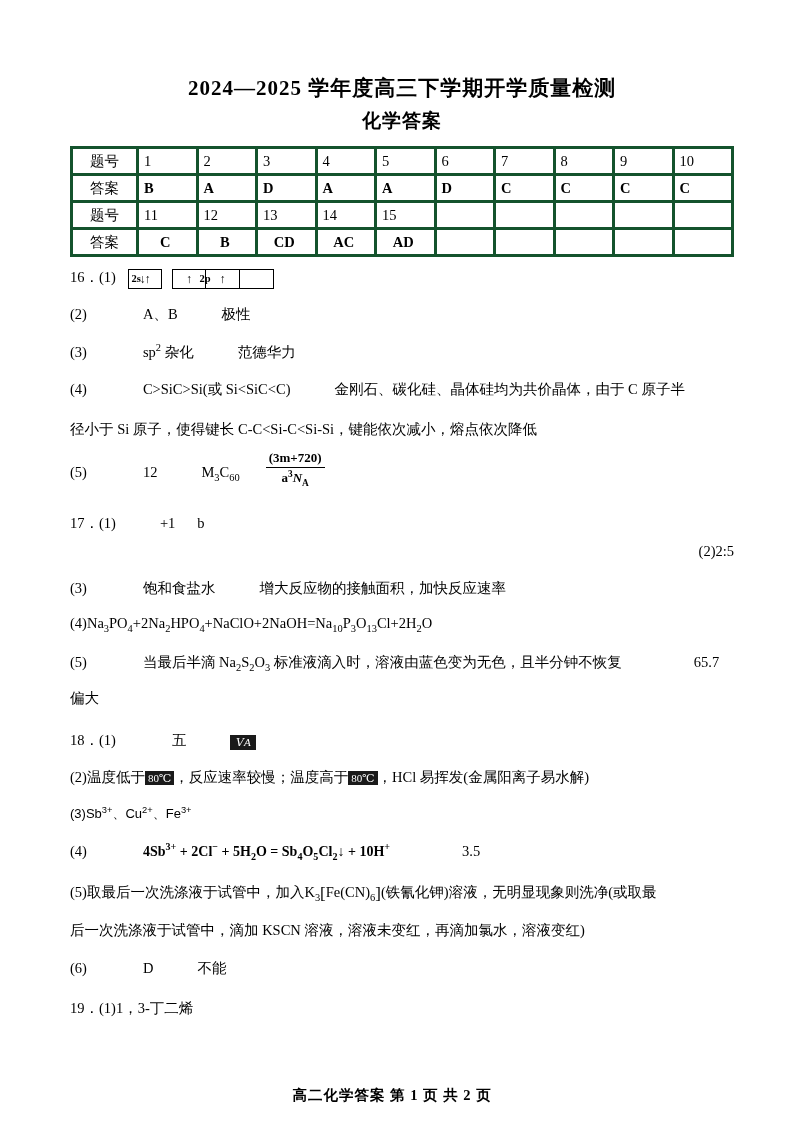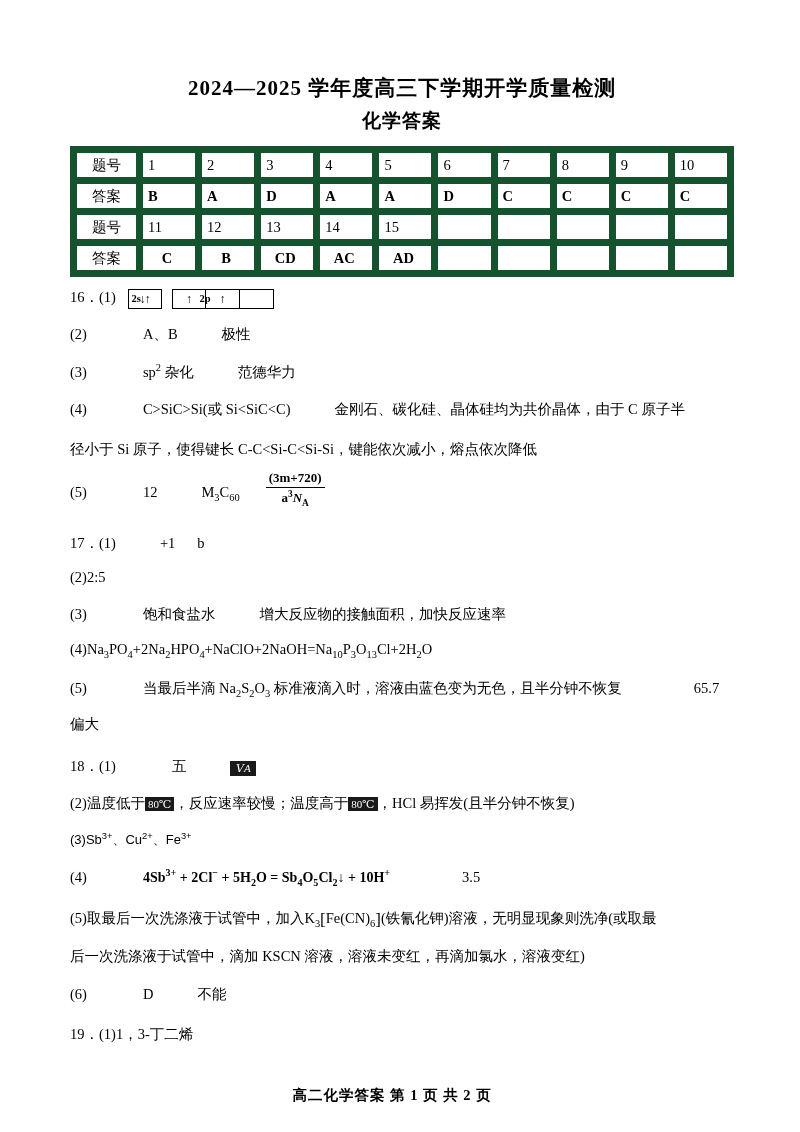--- a/index.html
+++ b/index.html
@@ -36,21 +36,21 @@
     letter-spacing: 1px;
     margin: 0 0 12px 0;
   }
   table.answers {
     border-collapse: collapse;
     width: 100%;
     table-layout: fixed;
     margin-bottom: 6px;
   }
   table.answers td {
-    border: 7px solid #14532d;
+    border: 3px solid #14532d;
     height: 22px;
     font-size: 14.5px;
     padding: 1px 4px;
     vertical-align: middle;
   }
   table.answers td.hdr {
     text-align: center;
     font-size: 14.5px;
   }
   table.answers td.numcell {
@@ -270,21 +270,21 @@
   </div>
 
   <div class="line-block" style="margin-top:12px;">
     <span>(5)</span><span class="indent1"></span><span>12</span><span class="gap"></span><span><span>M</span><sub>3</sub><span>C</span><sub>60</sub></span><span class="gap-sm"></span><span class="frac"><span class="num">(3m+720)</span><span class="den"><span>a</span><sup>3</sup><em>N</em><sub>A</sub></span></span>
   </div>
 
   <div class="line-block" style="margin-top:16px;">
     <span>17．</span><span>(1)</span><span class="gap"></span><span>+1</span><span class="gap-sm"></span><span>b</span>
   </div>
 
-  <div class="line-block" style="margin-top:6px;">
+  <div class="line-block" style="margin-top:0;text-align:right;">
     <span>(2)2:5</span>
   </div>
 
   <div class="line-block">
     <span>(3)</span><span class="indent1"></span><span>饱和食盐水</span><span class="gap"></span><span>增大反应物的接触面积，加快反应速率</span>
   </div>
 
   <div class="line-block" style="margin-top:6px;">
     <span>(4)Na<sub>3</sub>PO<sub>4</sub>+2Na<sub>2</sub>HPO<sub>4</sub>+NaClO+2NaOH=Na<sub>10</sub>P<sub>3</sub>O<sub>13</sub>Cl+2H<sub>2</sub>O</span>
     
@@ -296,21 +296,21 @@
   </div>
   <div class="line-block" style="margin-top:6px;">
     <span>偏大</span>
   </div>
 
   <div class="line-block" style="margin-top:14px;">
     <span>18．</span><span>(1)</span><span class="indent1"></span><span>五</span><span class="gap"></span><span class="redact-img">ⅤA</span>
   </div>
 
   <div class="line-block" style="margin-top:8px;">
-    <span>(2)温度低于</span><span class="redact">80℃</span><span>，反应速率较慢；温度高于</span><span class="redact">80℃</span><span>，HCl 易挥发(且半分钟不恢复)</span>
+    <span>(2)温度低于</span><span class="redact">80℃</span><span>，反应速率较慢；温度高于</span><span class="redact">80℃</span><span>，HCl 易挥发(金属阳离子易水解)</span>
   </div>
 
   <div class="line-block" style="margin-top:8px;">
     <span class="sansline">(3)Sb<sup>3+</sup>、Cu<sup>2+</sup>、Fe<sup>3+</sup></span>
     
   </div>
 
   <div class="line-block" style="margin-top:10px;">
     <span>(4)</span><span class="indent1"></span><span class="bolditalic-eq">4Sb<sup>3+</sup> + 2Cl<sup>−</sup> + 5H<sub>2</sub>O = Sb<sub>4</sub>O<sub>5</sub>Cl<sub>2</sub>↓ + 10H<sup>+</sup></span><span class="gap-lg"></span><span>3.5</span>
     

